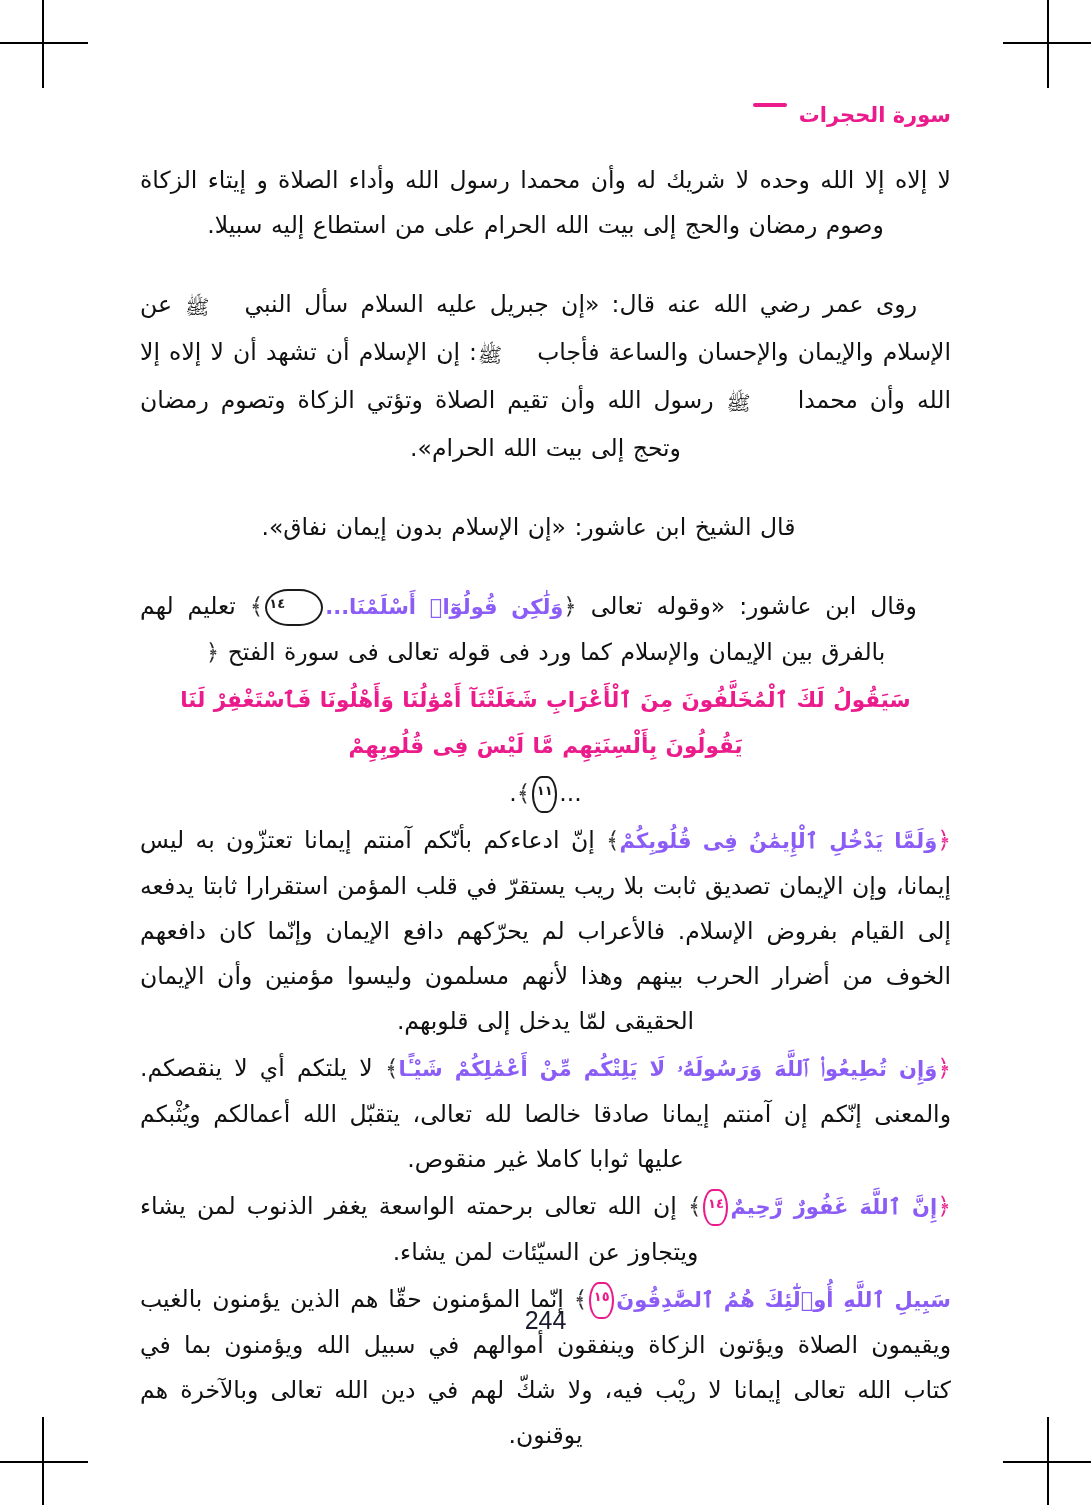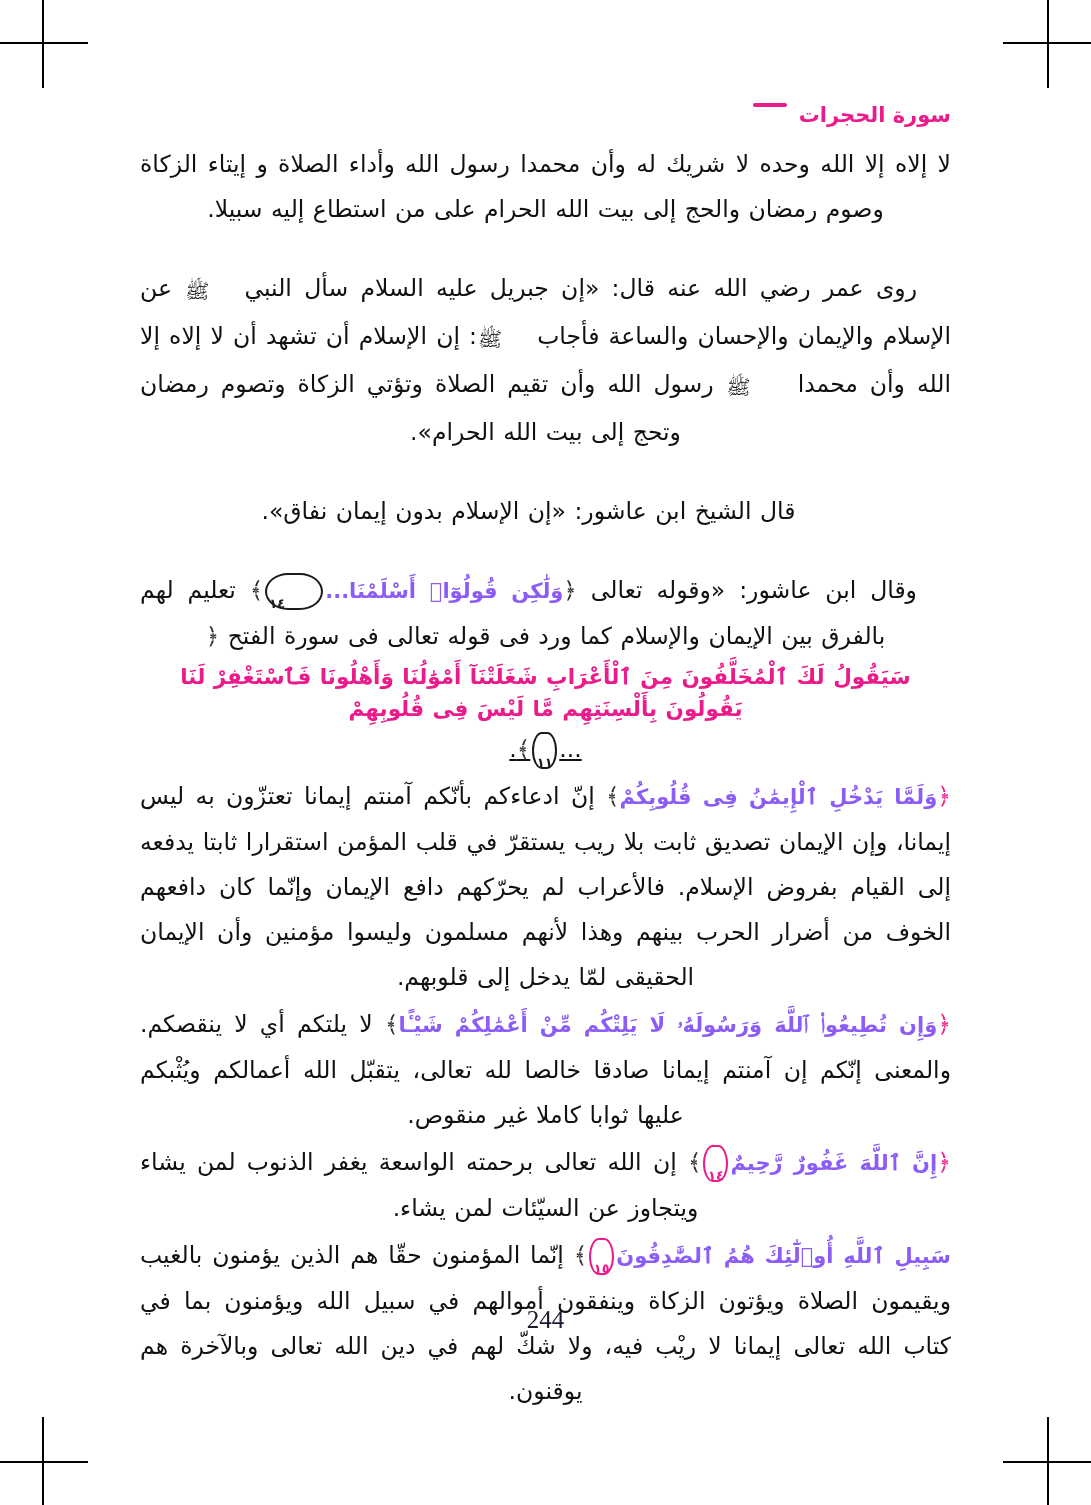--- a/index.html
+++ b/index.html
@@ -62,21 +62,21 @@
     display: inline-block;
     width: 34px;
     height: 4px;
     background: #ec1b8c;
     border-radius: 2px;
   }
 
   
   .text-block {
     position: absolute;
-    top: 142px;
+    top: 158px;
     right: 140px;
     left: 140px;
     direction: rtl;
     text-align: justify;
     text-justify: inter-word;
   }
 
   p.para {
     margin: 0 0 2px 0;
     font-family: "DejaVu Sans", "Liberation Sans", sans-serif;
@@ -99,39 +99,39 @@
     font-size: 21px;
     font-family: "DejaVu Sans", "Liberation Sans", sans-serif;
     letter-spacing: -0.3px;
     white-space: nowrap;
   }
   .quran-blk {
     display: block;
     color: #ec1b8c;
     font-weight: 700;
     font-size: 21.5px;
-    line-height: 32px;
+    line-height: 46px;
     letter-spacing: -0.3px;
     text-align: center;
   }
   .bracket {
     color: #2b2b2b;
     font-weight: 400;
     font-size: 23px;
   }
   .bracket-pink { color: #ec1b8c; font-weight: 400; }
 
   
   .ayah-num {
     display: inline-block;
     min-width: 25px;
     height: 37px;
     line-height: 25px;
     margin: 0 2px;
-    padding: 16px 2px;
+    padding: 0 2px;
     text-align: center;
     font-size: 13px;
     font-weight: 700;
     color: #ec1b8c;
     border: 2px solid #ec1b8c;
     border-radius: 40% 40% 40% 40% / 50% 50% 50% 50%;
     vertical-align: middle;
     box-sizing: border-box;
   }
   .ayah-num.dark {
@@ -148,21 +148,21 @@
     margin: 0 1px;
   }
 
   
   .folio {
     position: absolute;
     top: 1306px;
     left: 0;
     right: 0;
     text-align: center;
-    font-family: Liberation Serif, serif;
+    font-family: Liberation Sans, sans-serif;
     font-size: 25px;
     color: #1a1a2e;
     direction: ltr;
   }
 </style>
 </head>
 <body>
 
 <div class="crop-mark crop-v cm-tl-v"></div>
 <div class="crop-mark crop-h cm-tl-h"></div>
@@ -200,21 +200,21 @@
     <p class="para indent">
       <span>وقال ابن عاشور: «وقوله تعالى</span>
       <span class="bracket">﴿</span><span class="quran">وَلَٰكِن قُولُوٓا۟ أَسْلَمْنَا...</span><span class="ayah-num dark">١٤</span><span class="bracket">﴾</span>
       <span>تعليم لهم بالفرق بين الإيمان والإسلام كما ورد فى قوله تعالى فى سورة الفتح</span>
       <span class="bracket">﴿</span>
     </p>
 
     <p class="para">
       <span class="quran-blk">سَيَقُولُ لَكَ ٱلْمُخَلَّفُونَ مِنَ ٱلْأَعْرَابِ شَغَلَتْنَآ أَمْوَٰلُنَا وَأَهْلُونَا فَٱسْتَغْفِرْ لَنَا يَقُولُونَ بِأَلْسِنَتِهِم مَّا لَيْسَ فِى قُلُوبِهِمْ</span>
     </p>
-    <p class="para" style="text-align-last:center;text-decoration:underline;">
+    <p class="para" style="text-align-last:center;">
       <span>...</span><span class="ayah-num dark">١١</span><span class="bracket">﴾</span><span>.</span>
     </p>
 
     <p class="para">
       <span class="bracket-pink">﴿</span><span class="quran">وَلَمَّا يَدْخُلِ ٱلْإِيمَٰنُ فِى قُلُوبِكُمْ</span><span class="bracket">﴾</span>
       <span>إنّ ادعاءكم بأنّكم آمنتم إيمانا تعتزّون به ليس إيمانا، وإن الإيمان تصديق ثابت بلا ريب يستقرّ في قلب المؤمن استقرارا ثابتا يدفعه إلى القيام بفروض الإسلام. فالأعراب لم يحرّكهم دافع الإيمان وإنّما كان دافعهم الخوف من أضرار الحرب بينهم وهذا لأنهم مسلمون وليسوا مؤمنين وأن الإيمان الحقيقى لمّا يدخل إلى قلوبهم.</span>
     </p>
 
     <p class="para">
       <span class="bracket-pink">﴿</span><span class="quran">وَإِن تُطِيعُوا۟ ٱللَّهَ وَرَسُولَهُۥ لَا يَلِتْكُم مِّنْ أَعْمَٰلِكُمْ شَيْـًٔا</span><span class="bracket">﴾</span>

